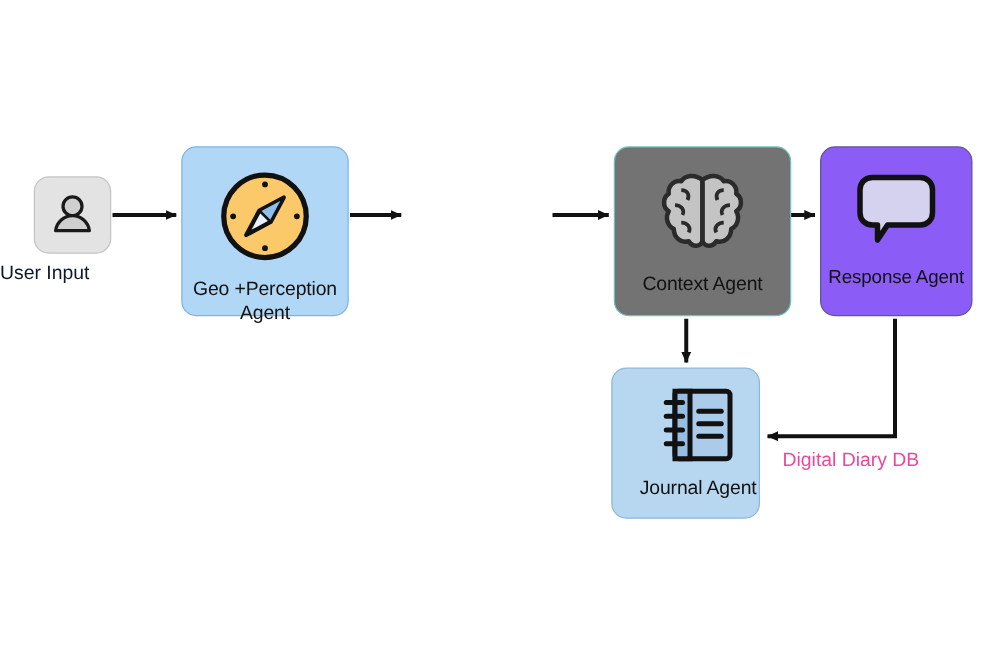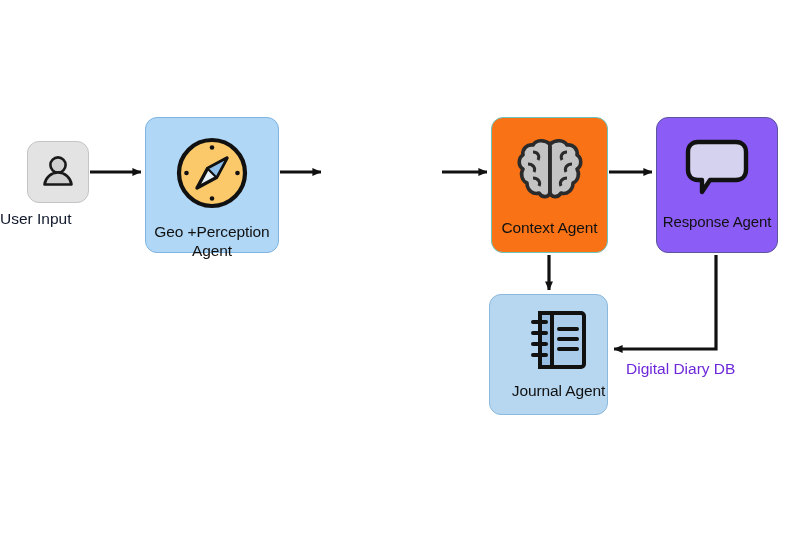--- a/index.html
+++ b/index.html
@@ -73,23 +73,23 @@
     left: 325px;
     top: 117px;
     width: 116px;
     height: 136px;
     background: #d3cdf0;
     border: 1.7px solid #a59ddb;
   }
   #context-node {
     left: 491px;
     top: 117px;
-    width: 117px;
-    height: 136px;
-    background: #f97316;
+    width: 142px;
+    height: 136px;
+    background: #737373;
     border: 1.7px solid #6cc4c0;
   }
   #response-node {
     left: 656px;
     top: 117px;
     width: 122px;
     height: 136px;
     background: #8b5cf6;
     border: 1.7px solid #5a559c;
   }
@@ -121,21 +121,21 @@
     height: 537px;
     pointer-events: none;
   }
   #diary-label {
     position: absolute;
     left: 626px;
     top: 360px;
     width: 180px;
     text-align: left;
     font-size: 15.5px;
-    color: #6d28d9;
+    color: #ec4899;
   }
 </style>
 </head>
 <body>
 
 <div id="canvas">
 
   <svg id="edges" viewBox="0 0 806 537">
     <defs>
       <marker id="arrowhead" markerWidth="9" markerHeight="8" refX="8.6" refY="4" orient="auto" markerUnits="userSpaceOnUse">

